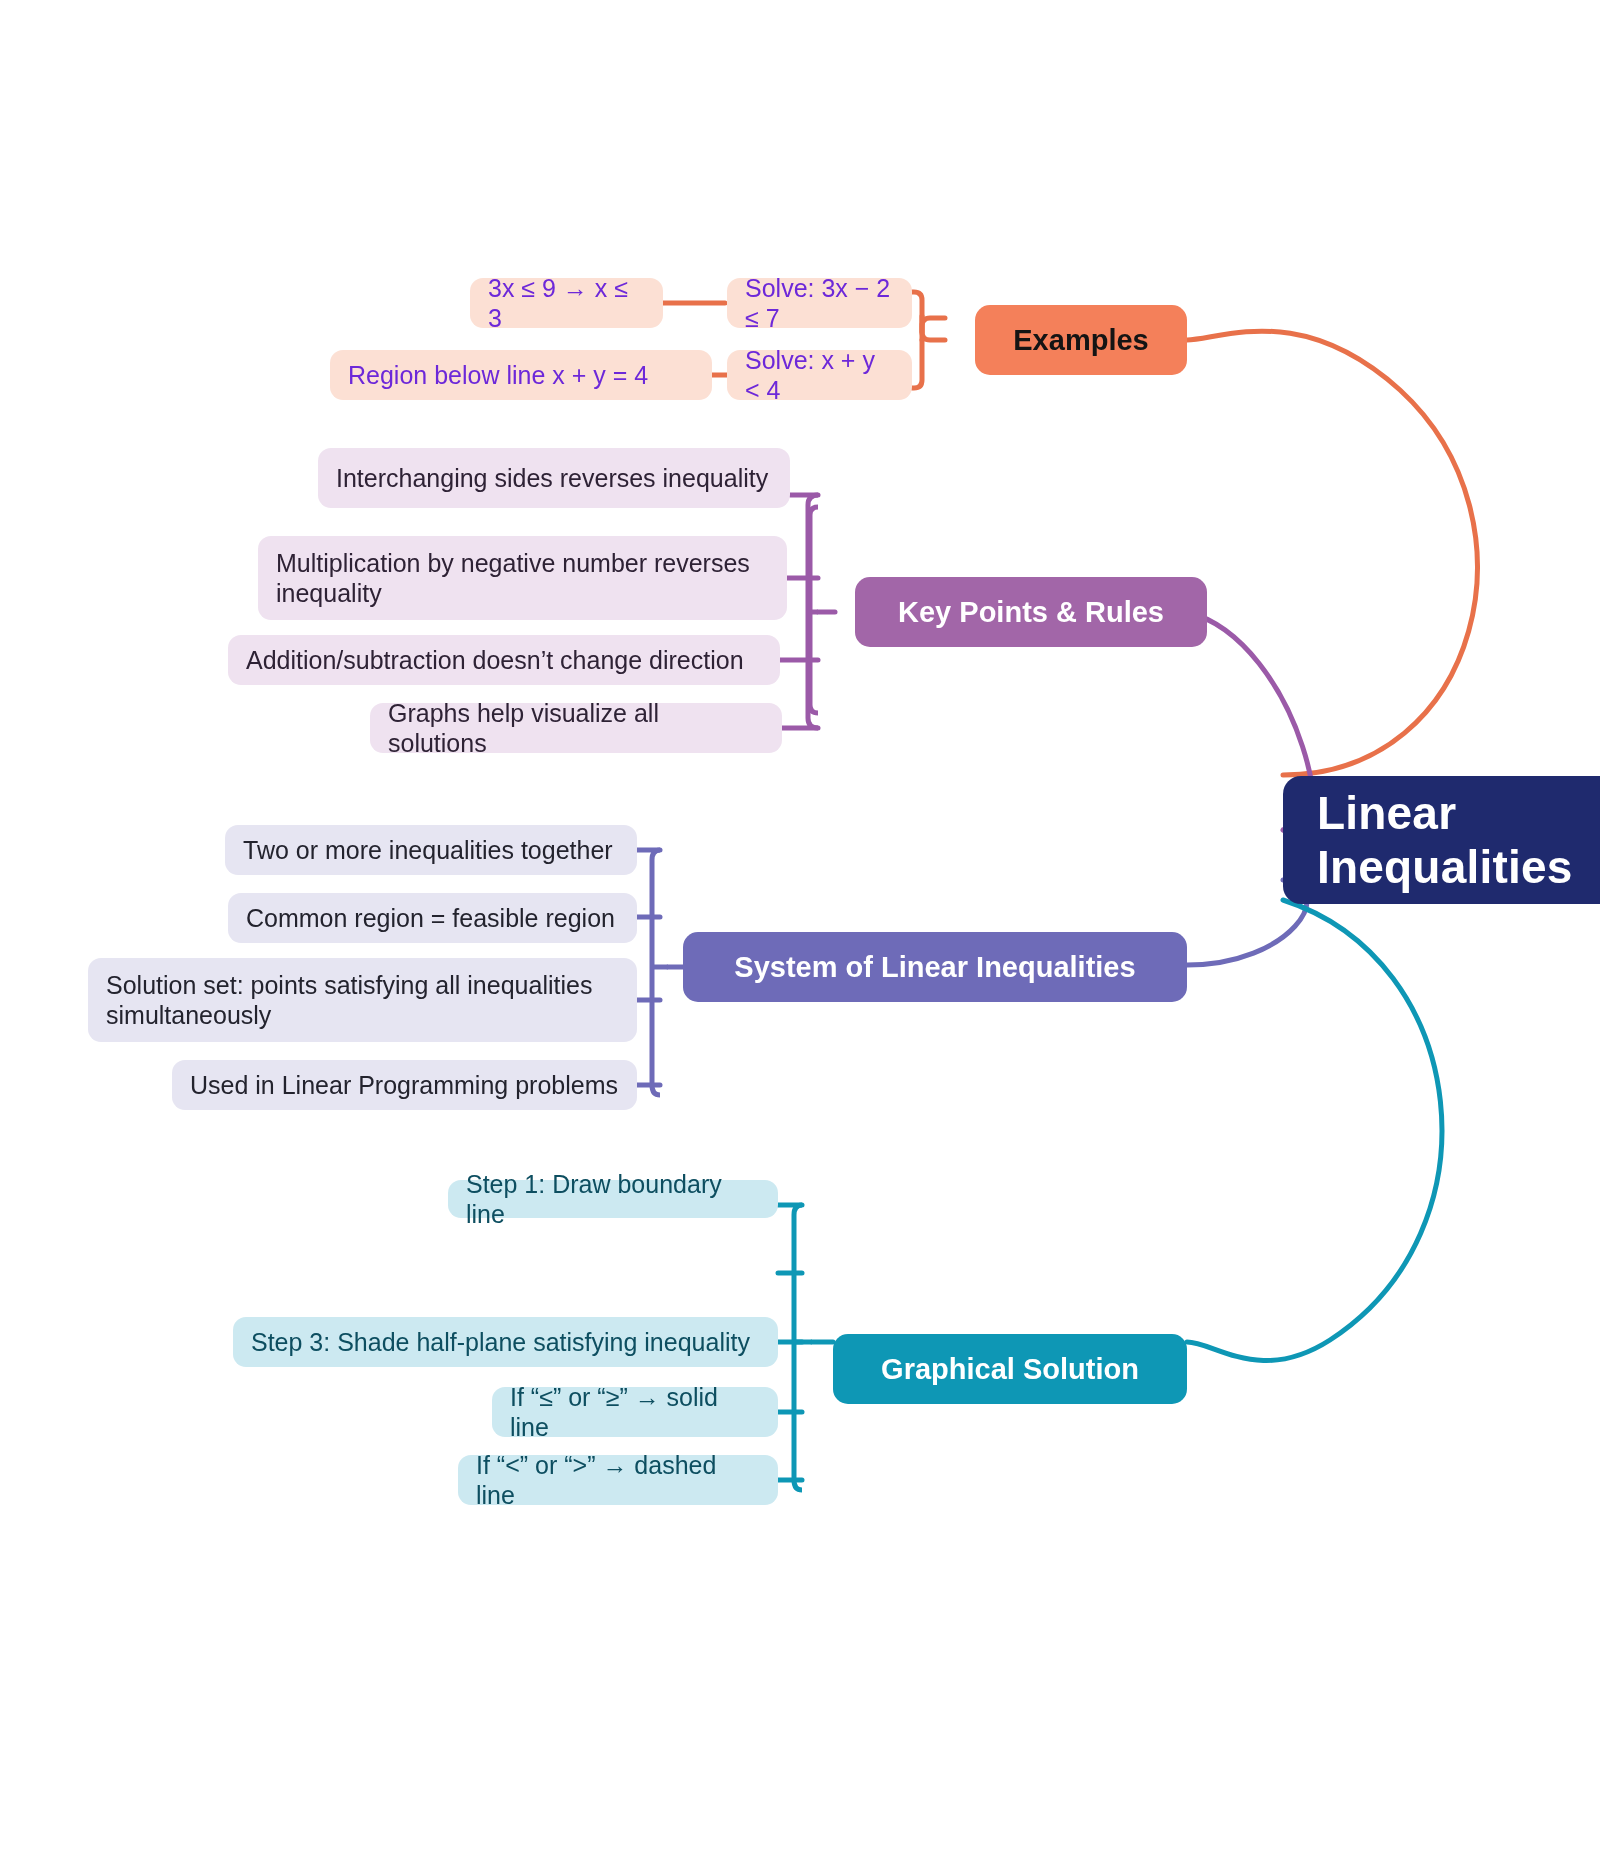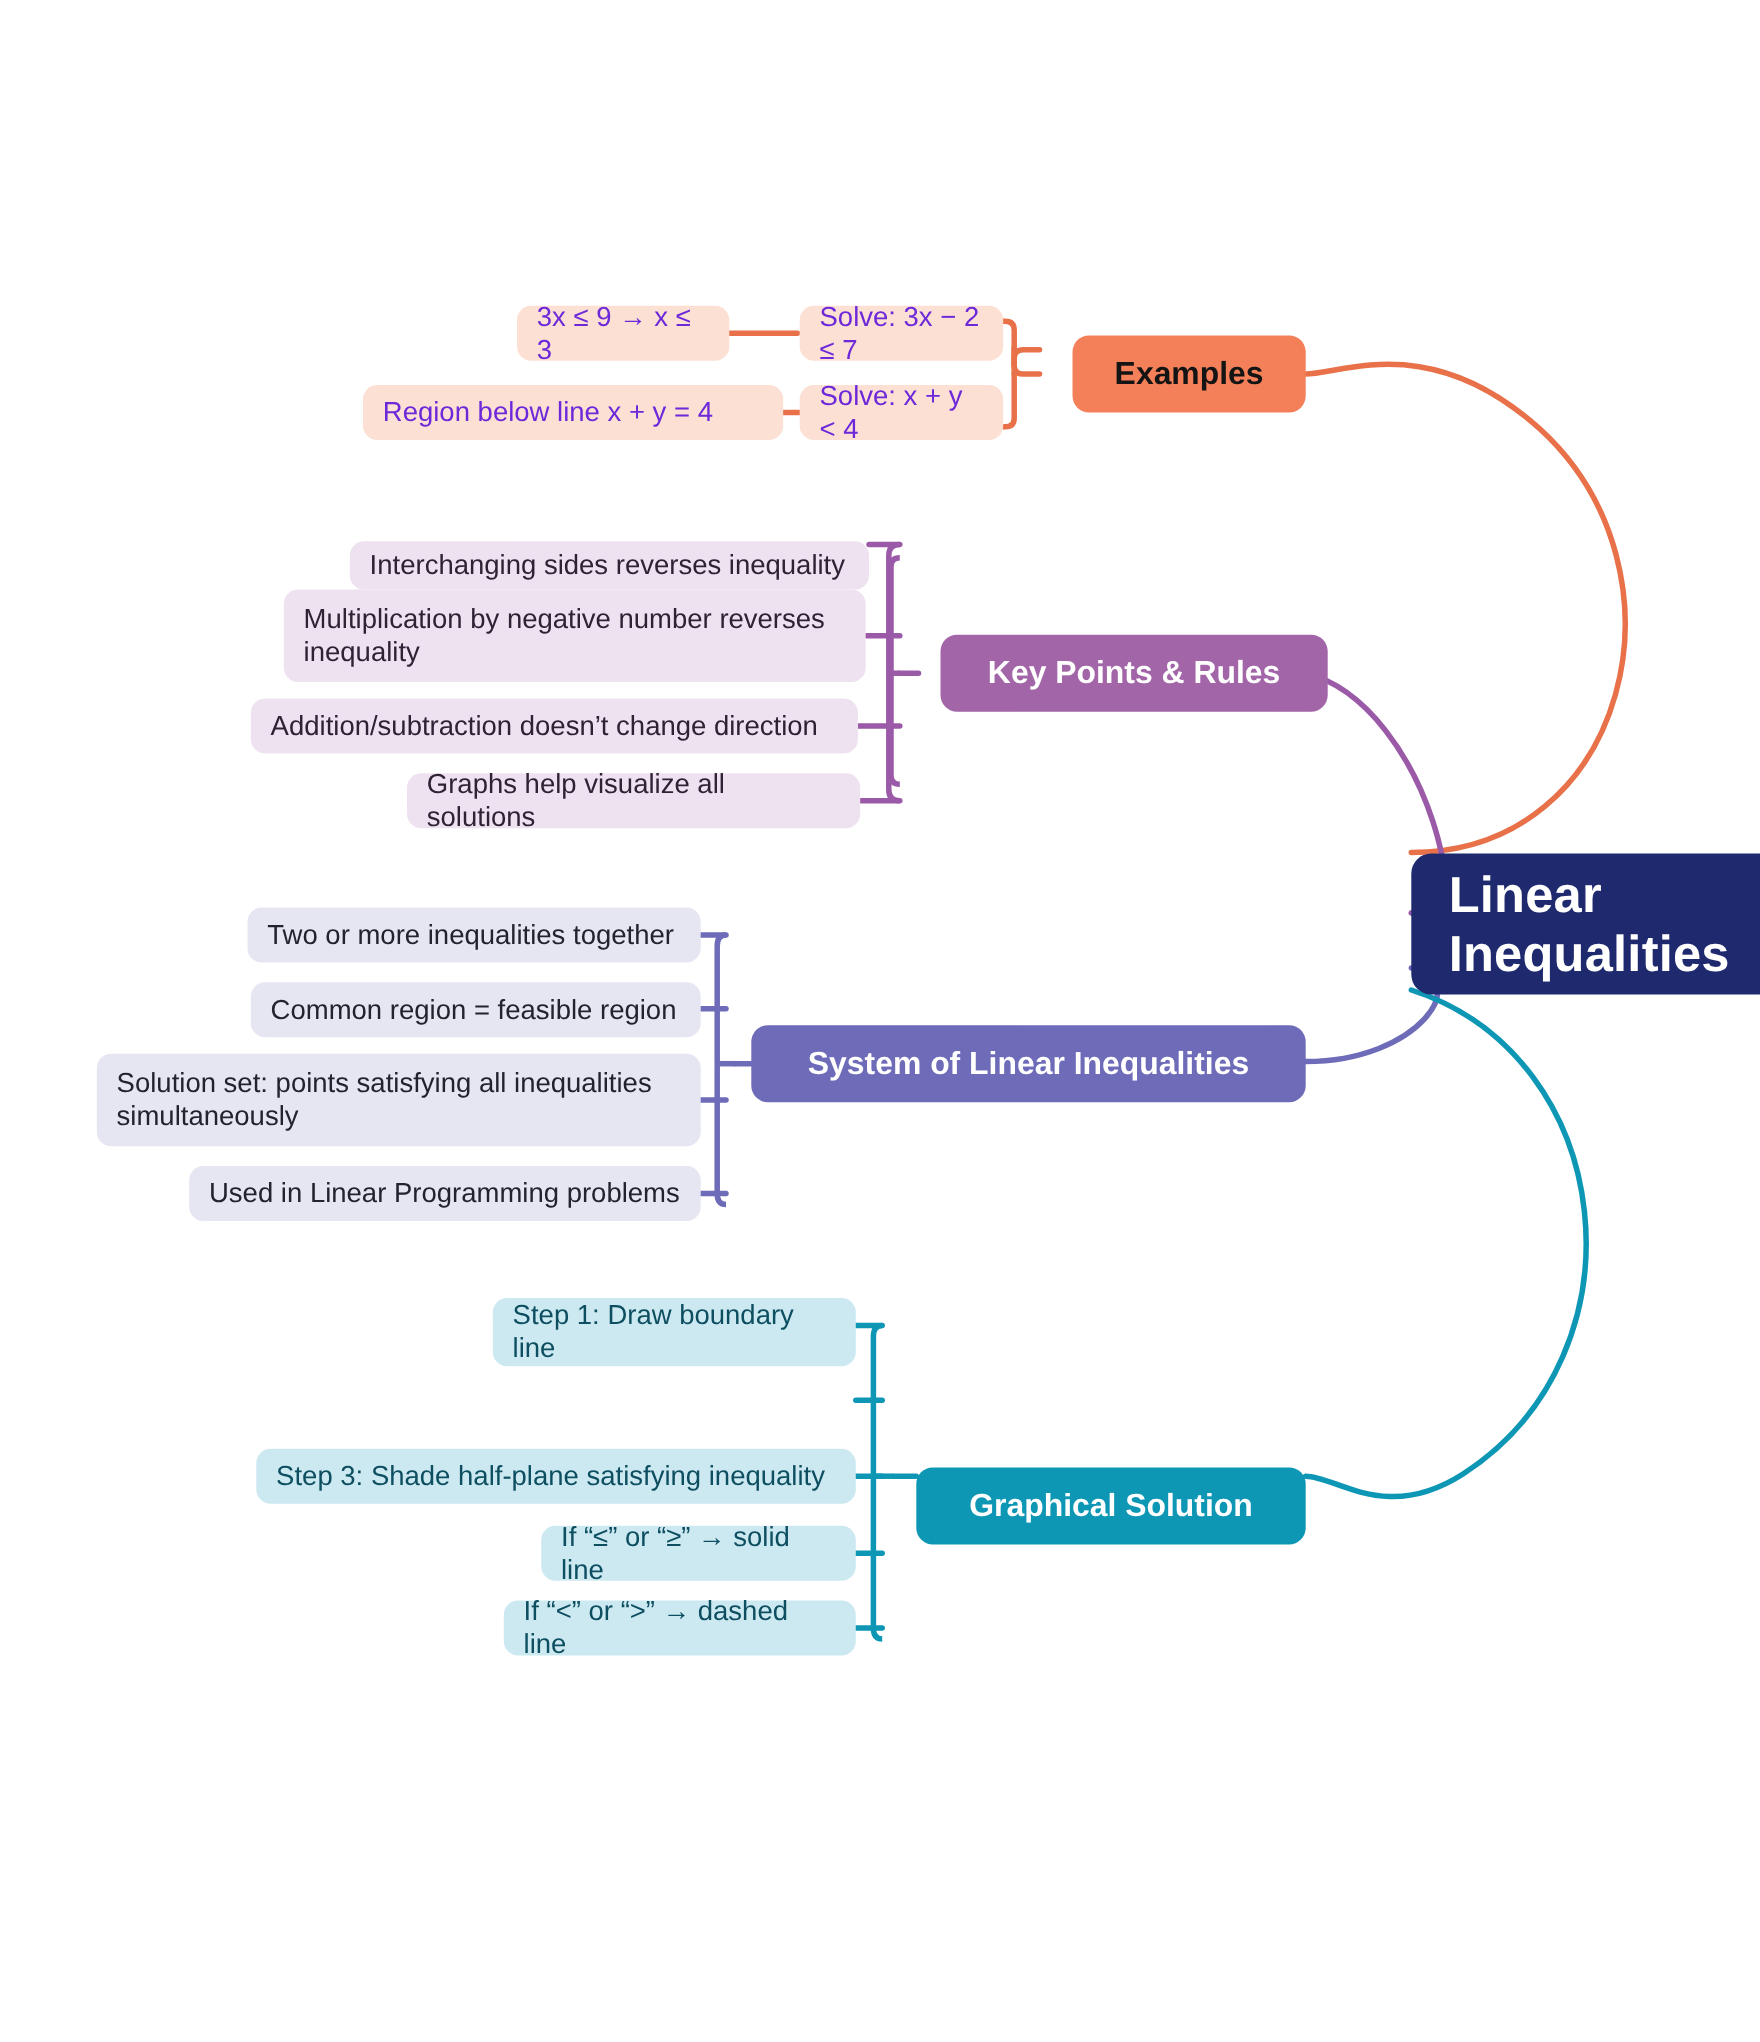--- a/index.html
+++ b/index.html
@@ -149,21 +149,21 @@
   </div>
 
   <div class="node leaf orange align-left" style="left:330px; top:350px; width:382px; height:50px;">
     <span>Region below line x + y = 4</span>
   </div>
 
   <div class="node branch keypoints" style="left:835px; top:577px; width:352px; height:70px;margin-left:20px;">
     <span>Key Points &amp; Rules</span>
   </div>
 
-  <div class="node leaf purple align-left" style="left:318px; top:492px; width:472px; height:44px;">
+  <div class="node leaf purple align-left" style="left:318px; top:448px; width:472px; height:60px;">
     <span>Interchanging sides reverses inequality</span>
   </div>
 
   <div class="node leaf purple align-left" style="left:258px; top:536px; width:529px; height:84px;">
     <span>Multiplication by negative number reverses inequality</span>
   </div>
 
   <div class="node leaf purple align-left" style="left:228px; top:635px; width:552px; height:50px;">
     <span>Addition/subtraction doesn’t change direction</span>
   </div>
@@ -189,21 +189,21 @@
   </div>
 
   <div class="node leaf slate align-left" style="left:172px; top:1060px; width:465px; height:50px;">
     <span>Used in Linear Programming problems</span>
   </div>
 
   <div class="node branch graphical" style="left:833px; top:1307px; width:354px; height:70px;margin-top:27px;">
     <span>Graphical Solution</span>
   </div>
 
-  <div class="node leaf teal align-left" style="left:448px; top:1180px; width:330px; height:62px;">
+  <div class="node leaf teal align-left" style="left:448px; top:1180px; width:330px; height:38px;">
     <span>Step 1: Draw boundary line</span>
   </div>
 
 
   <div class="node leaf teal align-left" style="left:233px; top:1317px; width:545px; height:50px;">
     <span>Step 3: Shade half-plane satisfying inequality</span>
   </div>
 
   <div class="node leaf teal align-left" style="left:492px; top:1387px; width:286px; height:50px;">
     <span>If “≤” or “≥” → solid line</span>

